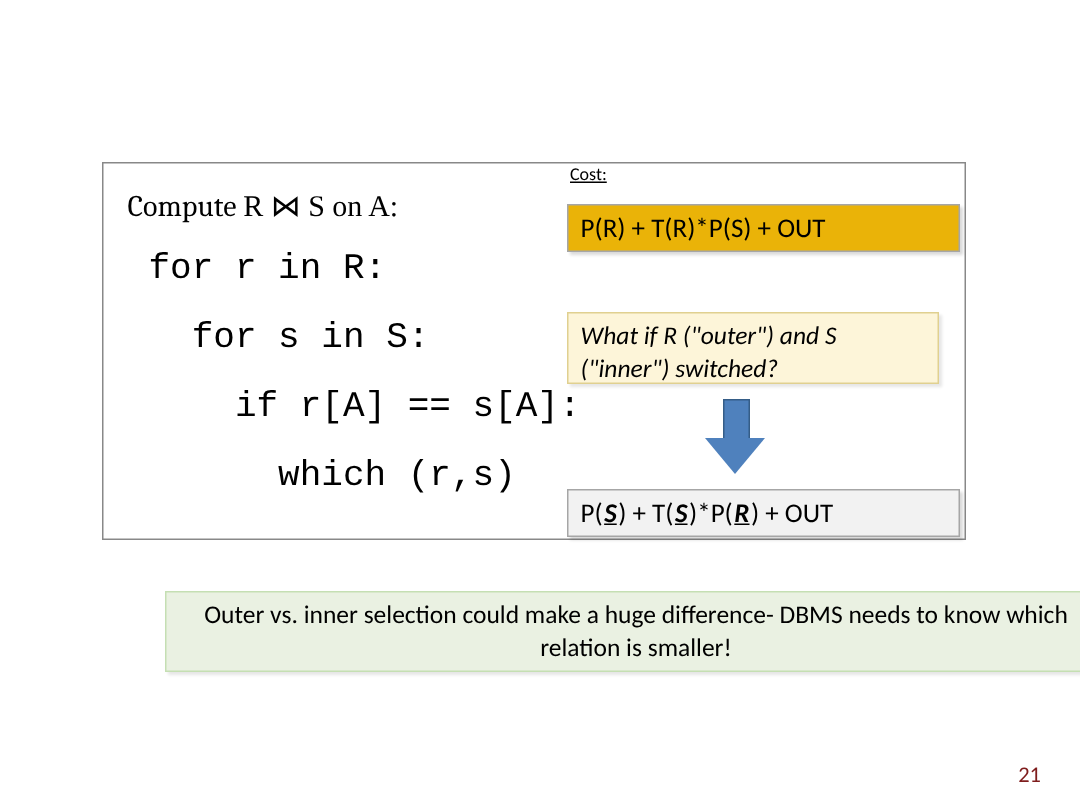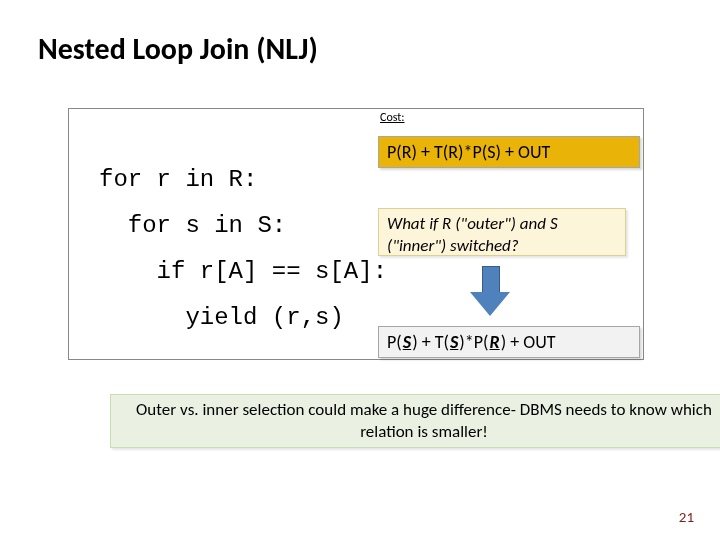--- a/index.html
+++ b/index.html
@@ -166,27 +166,29 @@
     font-size: 15px;
     color: #7f1d1d;
     font-family: Calibri, Arial, sans-serif;
   }
 </style>
 </head>
 <body>
 
 <div class="slide">
 
-  <div class="title">Nested Loop Join (NLJ)</div>
 
   <div class="code-box">
+    <div class="compute-line">
+      <span>Compute </span><span class="bowtie">R ⋈ S on A:</span>
+    </div>
     <div class="pseudo">for r in R:
   for s in S:
     if r[A] == s[A]:
-      yield (r,s)</div>
+      which (r,s)</div>
   </div>
 
   <div class="cost-label">Cost:</div>
 
   <div class="formula-box">P(R) + T(R)*P(S) + OUT</div>
 
   <div class="question-box">What if R ("outer") and S ("inner") switched?</div>
 
   <div class="arrow">
     <div class="arrow-shaft"></div>

